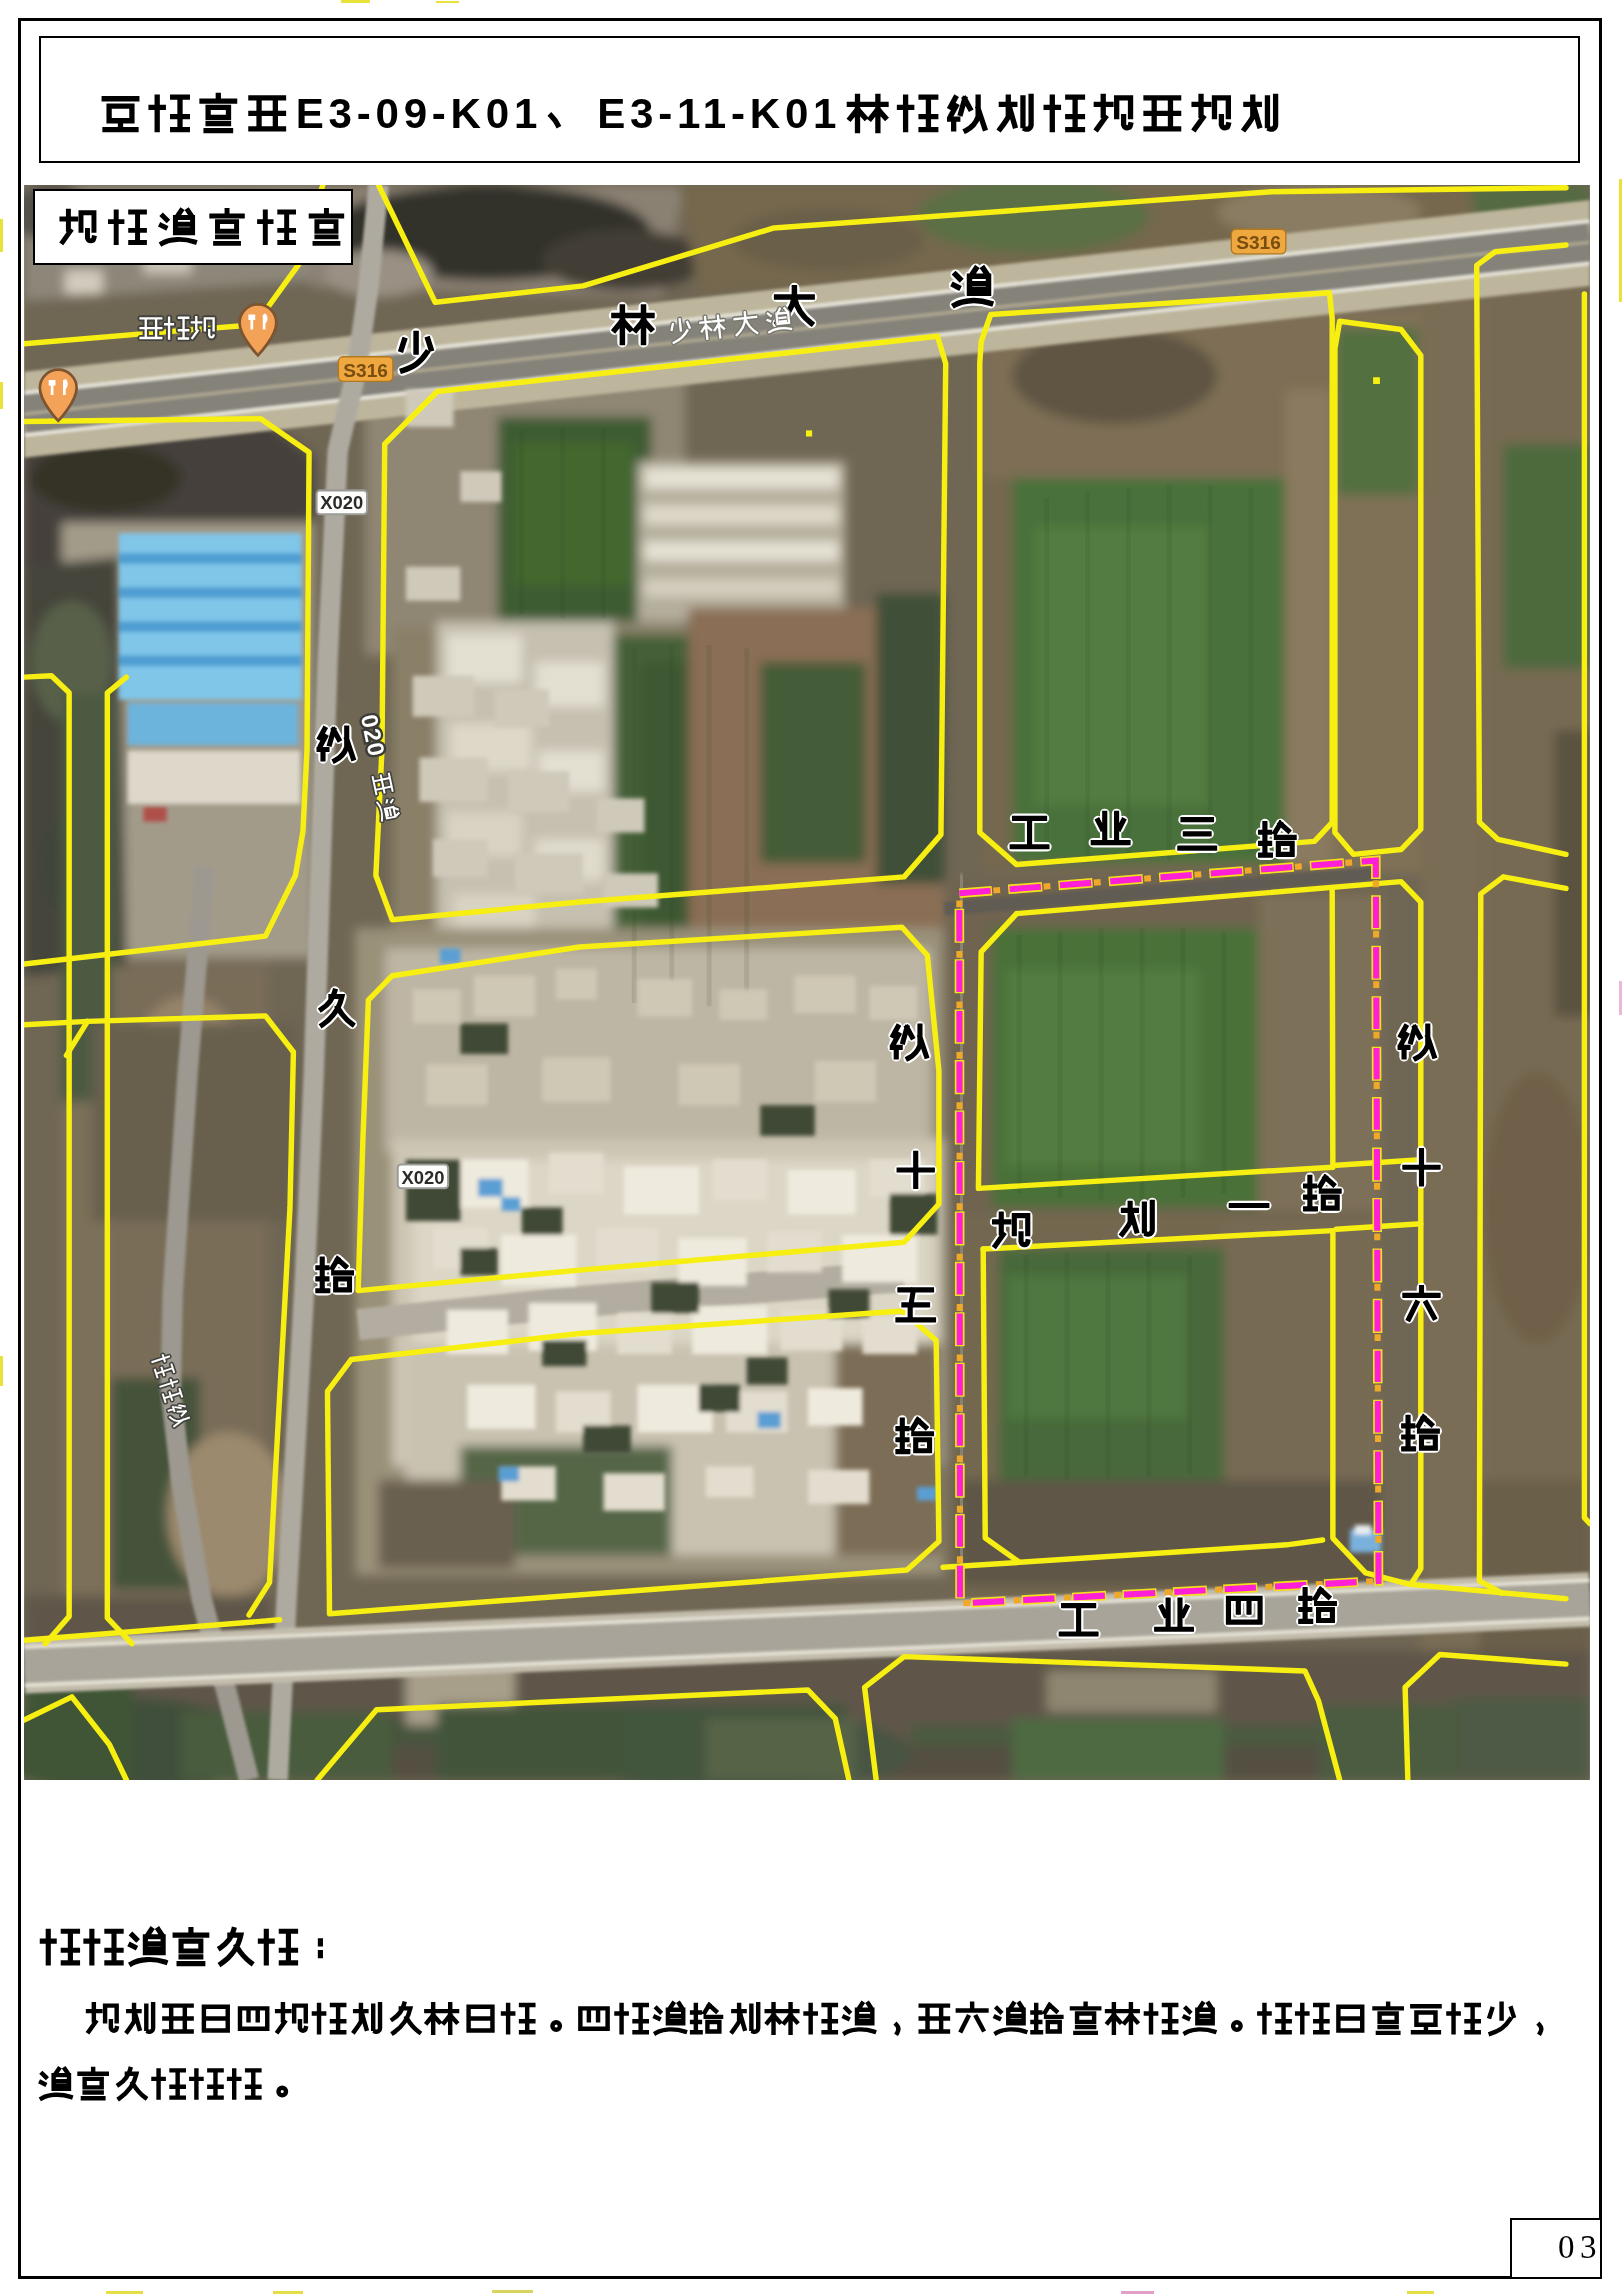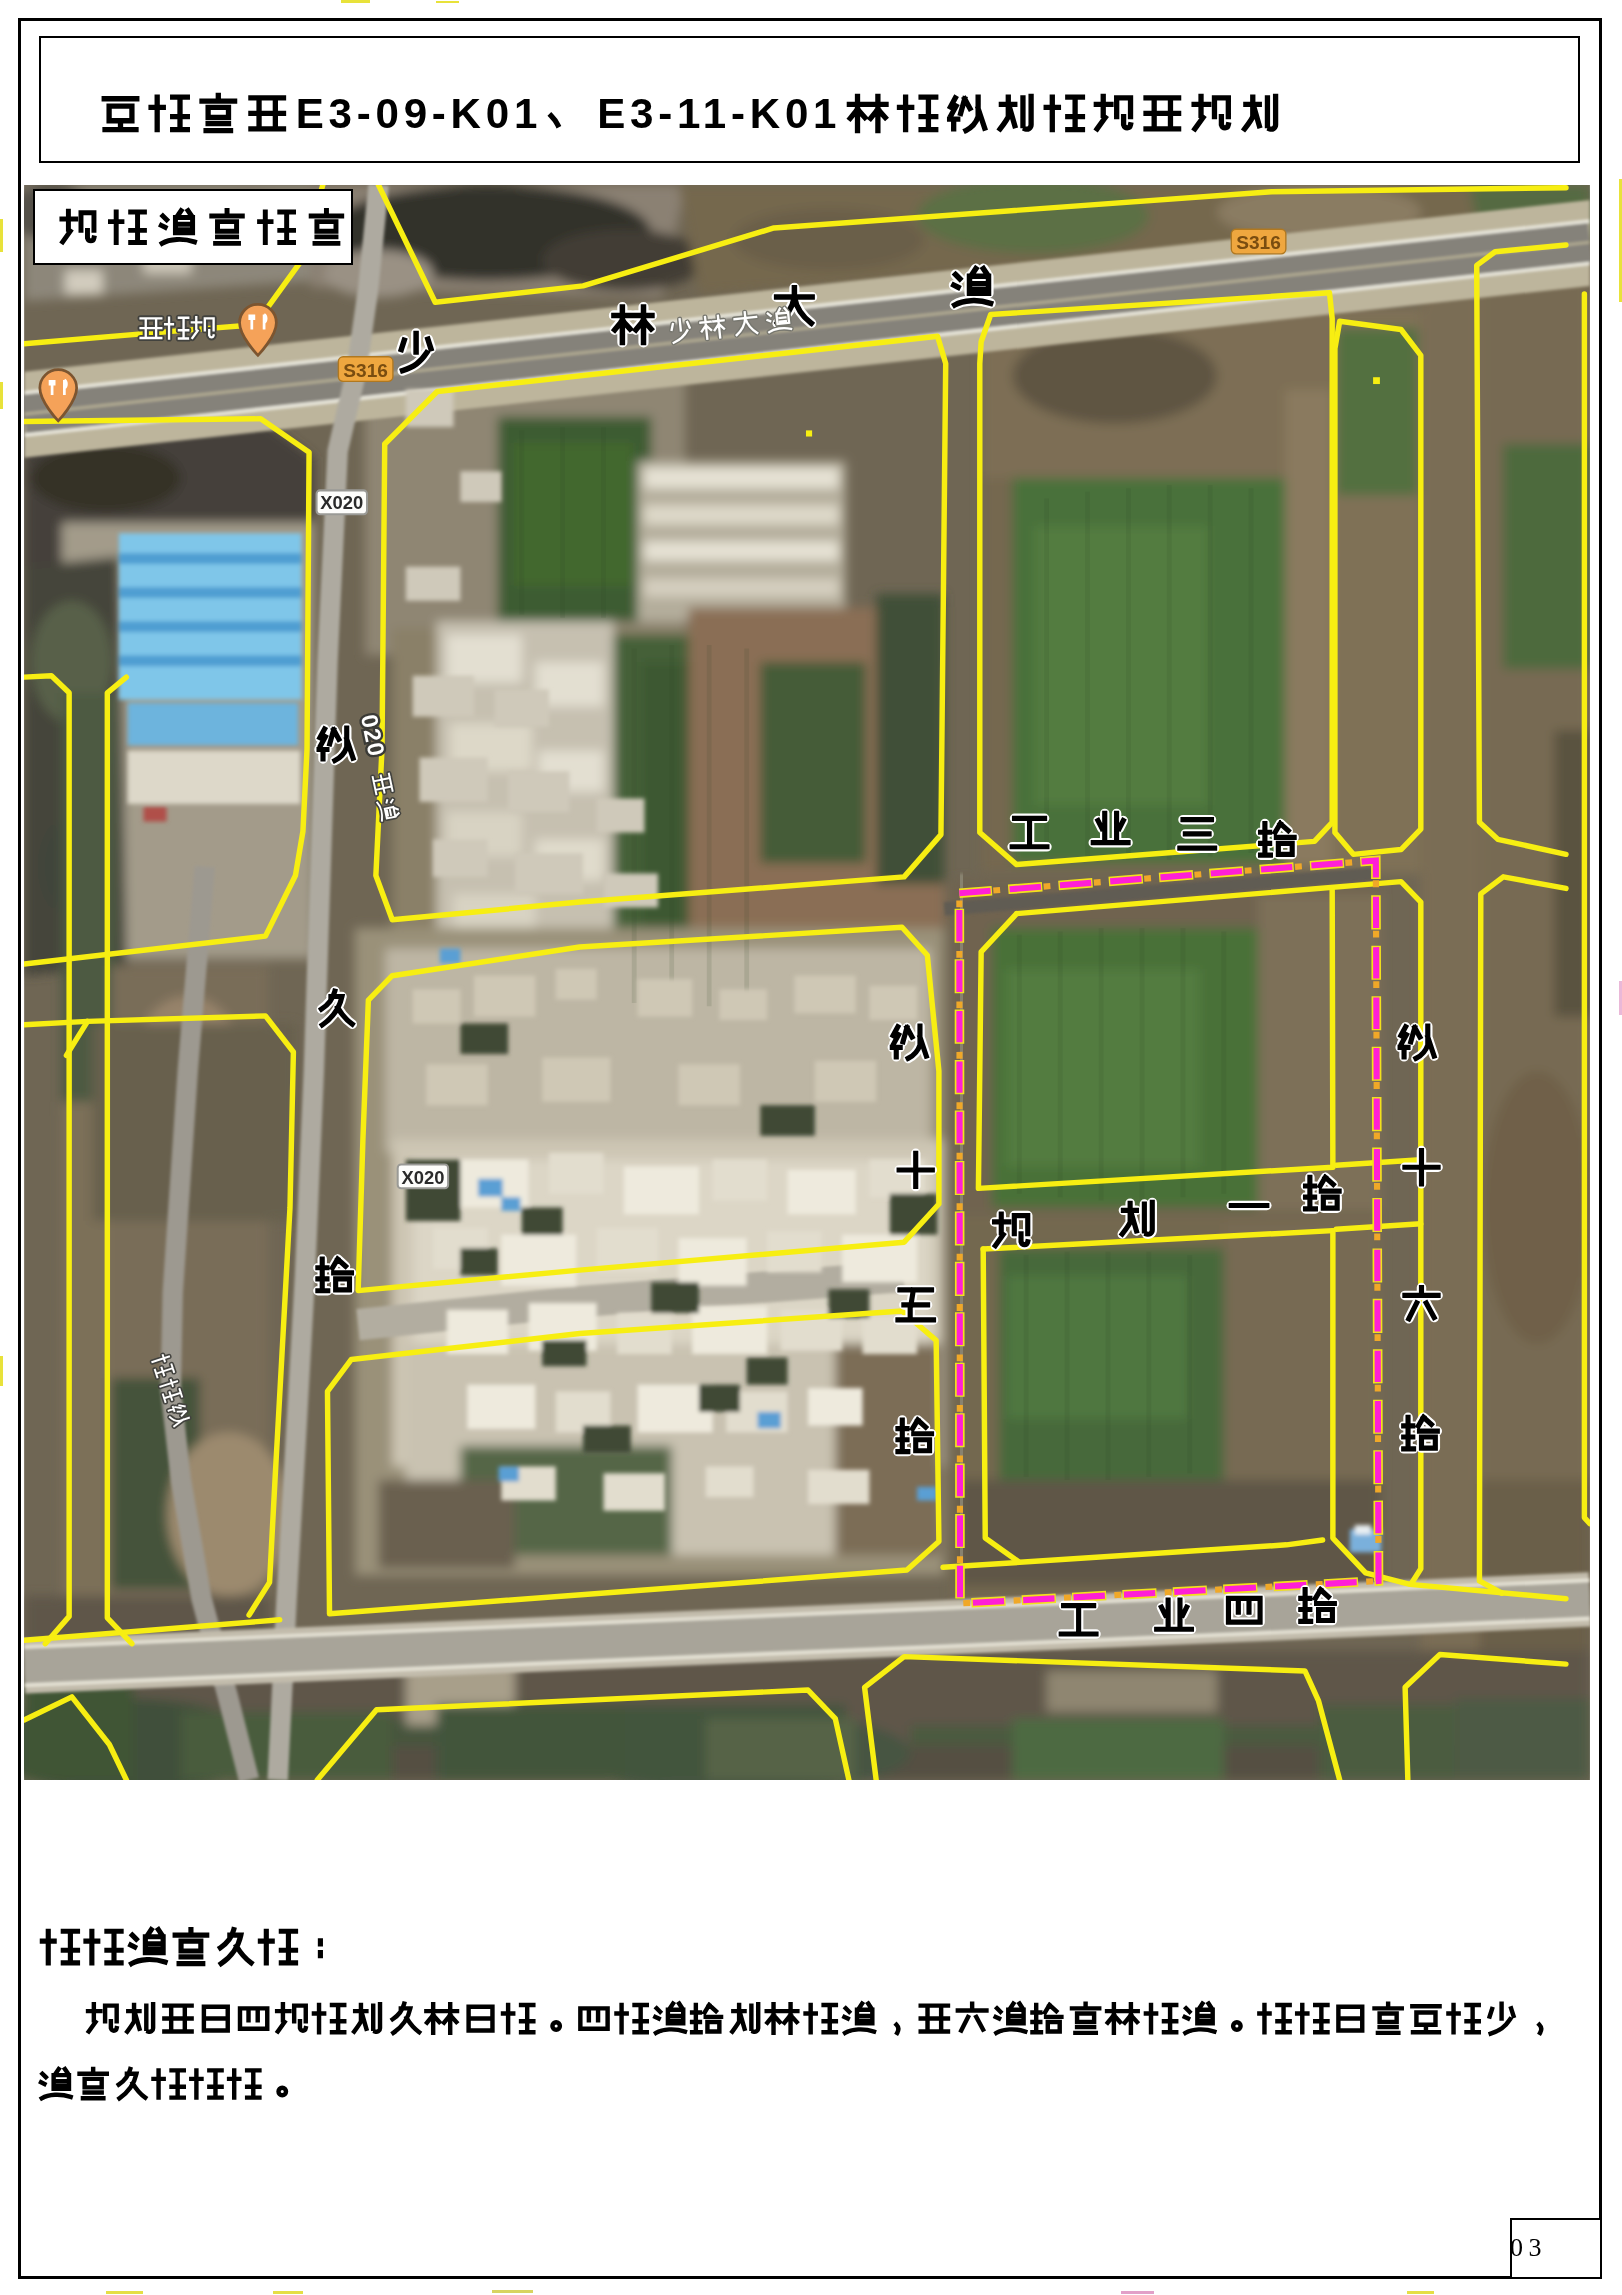--- a/index.html
+++ b/index.html
@@ -657,21 +657,21 @@
 <use href="#g19" class="kt" transform="translate(157.0,267) scale(0.5)"></use>
 <use href="#g9" class="kt" transform="translate(212.5,267) scale(0.5)"></use>
 <use href="#g9" class="kt" transform="translate(268.0,267) scale(0.5)"></use>
 <use href="#g9" class="kt" transform="translate(323.5,267) scale(0.5)"></use>
 <use href="#g22" class="kt" transform="translate(379.0,267) scale(0.5)"></use>
 </g>
 </svg>
 
 <div class="abs" style="left:1510px;top:2218px;width:92px;height:61px;border:2.7px solid #000;box-sizing:border-box;background:#fff"></div>
 
-<div class="abs" style="left:1510px;top:2218px;width:92px;height:59px;font-family:'Liberation Serif',serif;font-size:26px;letter-spacing:5.5px;color:#000;text-align:left;line-height:59px">03</div>
+<div class="abs" style="left:1510px;top:2218px;width:92px;height:59px;font-family:'Liberation Serif',serif;font-size:33px;letter-spacing:5.5px;color:#000;text-align:right;line-height:59px">03</div>
 
 <div class="abs" style="left:341px;top:0;width:29px;height:2.7px;background:#e8e23a"></div>
 <div class="abs" style="left:436px;top:0.7px;width:23px;height:2.7px;background:#e8e23a"></div>
 <div class="abs" style="left:106px;top:2291px;width:37px;height:2.7px;background:#e5df45"></div>
 <div class="abs" style="left:273px;top:2291px;width:30px;height:2.7px;background:#e5df45"></div>
 <div class="abs" style="left:492px;top:2290px;width:41px;height:3.4px;background:#d8d460"></div>
 <div class="abs" style="left:1121px;top:2291px;width:33px;height:2.7px;background:#e2a0c8"></div>
 <div class="abs" style="left:1407px;top:2291px;width:27px;height:2.7px;background:#e5df45"></div>
 <div class="abs" style="left:0;top:219px;width:2.7px;height:33px;background:#e8e23a"></div>
 <div class="abs" style="left:0;top:382px;width:2.7px;height:27px;background:#e8e23a"></div>

